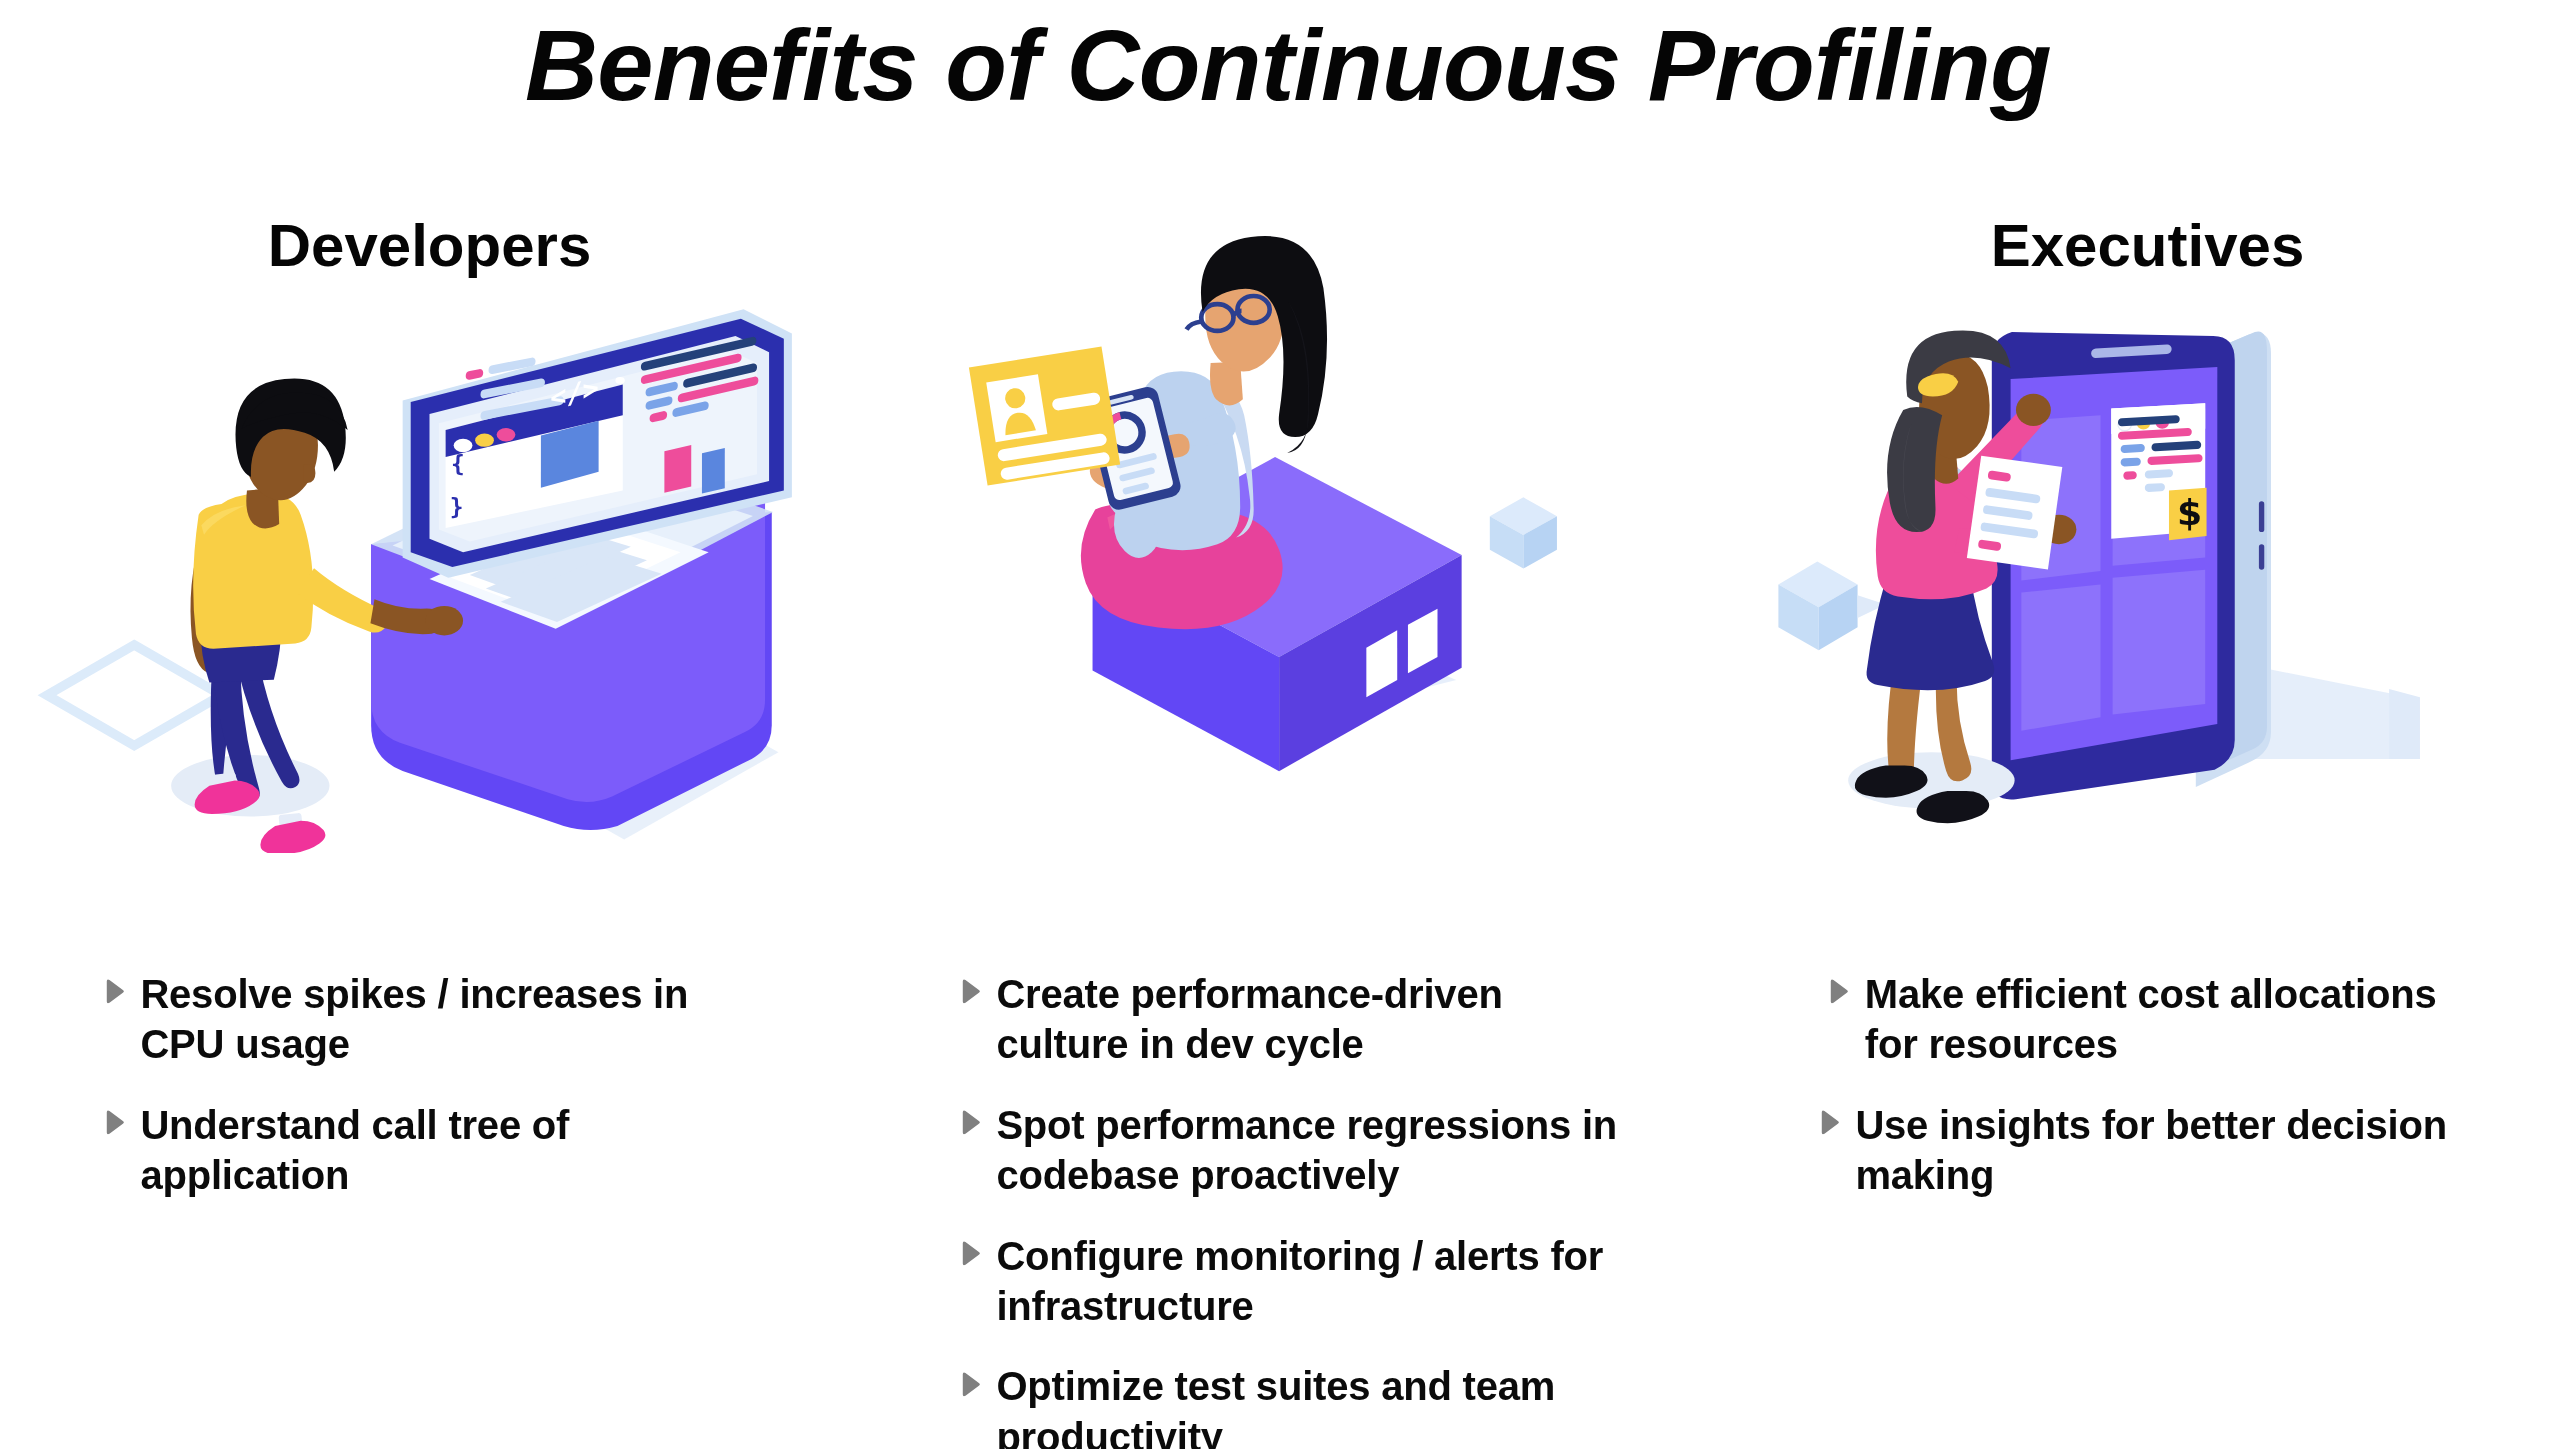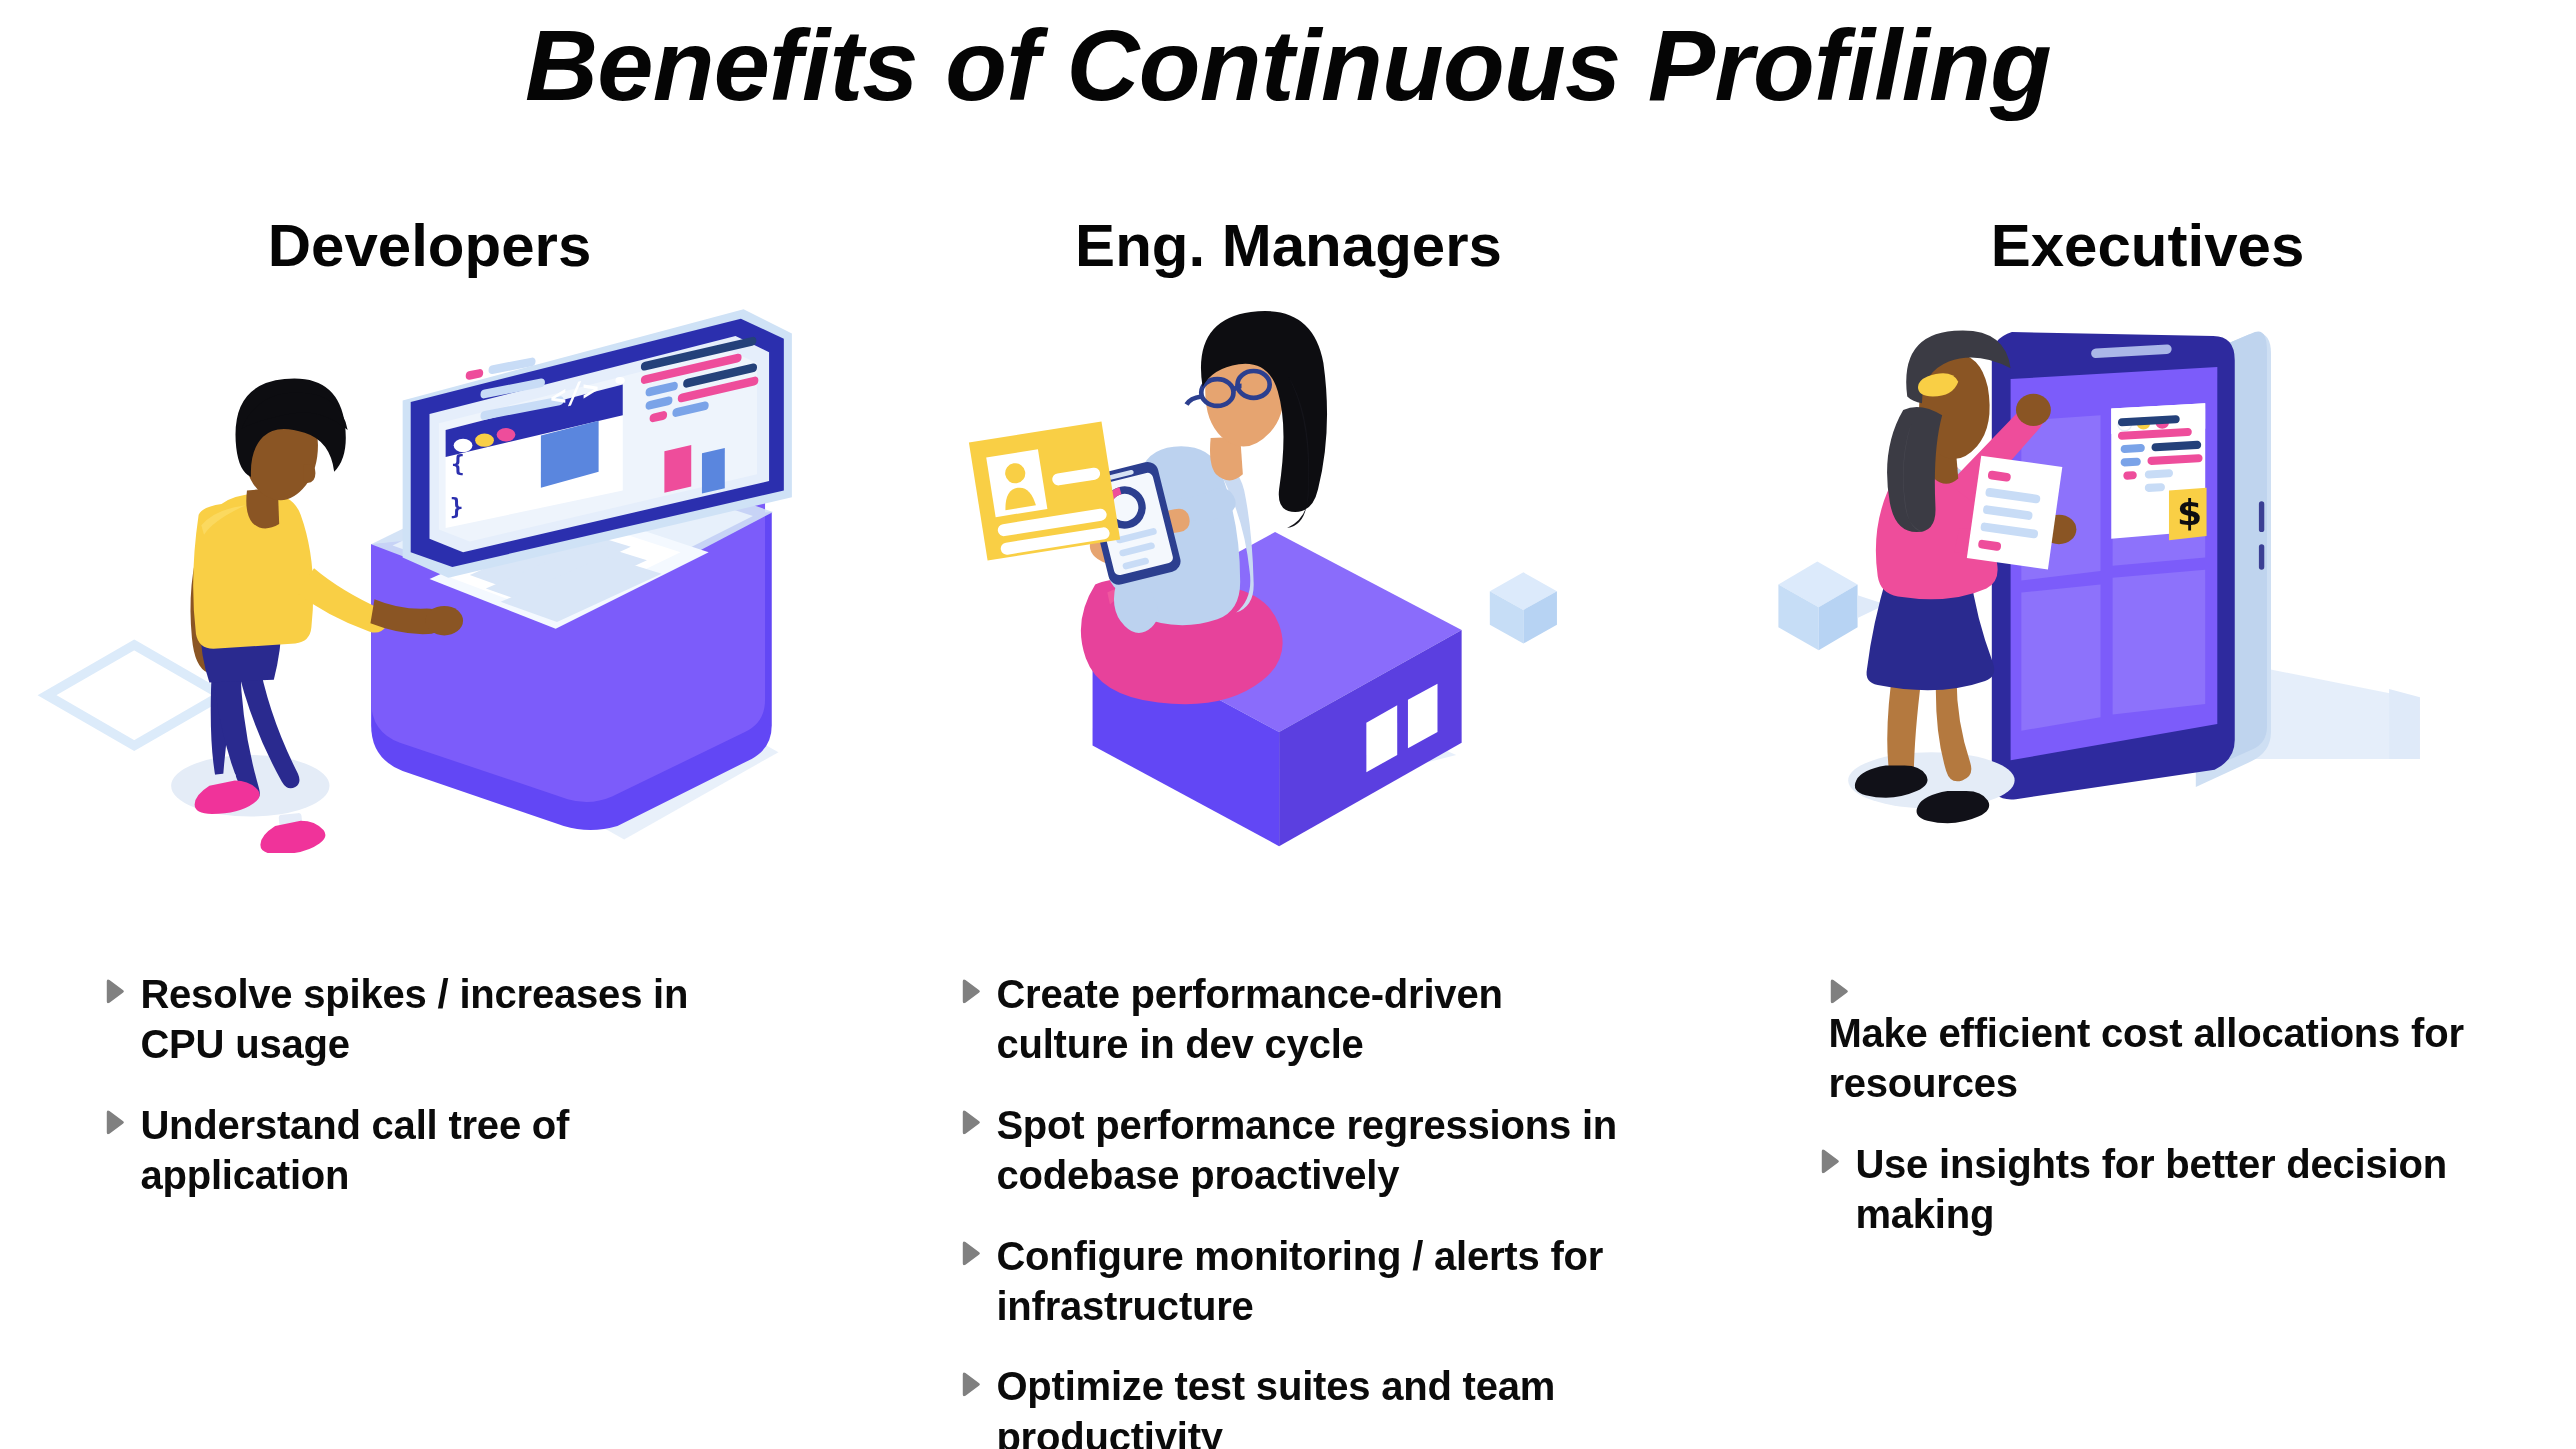--- a/index.html
+++ b/index.html
@@ -74,21 +74,21 @@
     font-size:40px;
     font-weight:bold;
     color:#0b0b0b;
     line-height:1.26;
     letter-spacing:-0.2px;
   }
 
   .col-1 .bullets{left:104px;width:678px;}
   .col-2 .bullets{left:101px;width:678px;}
   .col-3 .bullets{left:101px;width:678px;}
-  .col-3 .bullet.indent{margin-left:9.4px;flex-direction:column;}
+  .col-3 .bullet.indent{margin-left:9.4px;}
 </style>
 </head>
 <body>
 
 <div class="slide">
 
   <div class="title">Benefits of Continuous Profiling</div>
 
   <div class="columns">
 
@@ -214,21 +214,20 @@
         <div class="bullet">
           <svg class="tri" viewBox="0 0 34 44">
               <path d="M4 5 q0 -4 4 -2 l20 15 q3 2 0 4 l-20 15 q-4 2 -4 -2z" fill="#808080"></path>
             </svg>
           <div class="txt">Understand call tree of application</div>
         </div>
       </div>
     </div>
 
     <div class="col col-2">
-      <div class="col-head">Eng. Managers</div>
 
       <div class="art">
         <svg width="859" height="564" viewBox="0 0 1280 840" xmlns="http://www.w3.org/2000/svg">
 
           <polygon points="740,540 930,640 740,742 552,640" fill="#e4edf9" opacity="0.0"></polygon>
           <polygon points="690,560 900,672 700,730 560,660" fill="#e4edf9" opacity="0.0"></polygon>
 
           <polygon points="672,600 890,694 700,742 556,690" fill="#dfeaf9" opacity="0.75"></polygon>
 
           <polygon points="348,510 620,362 898,508 626,660" fill="#8a6cfb"></polygon>

